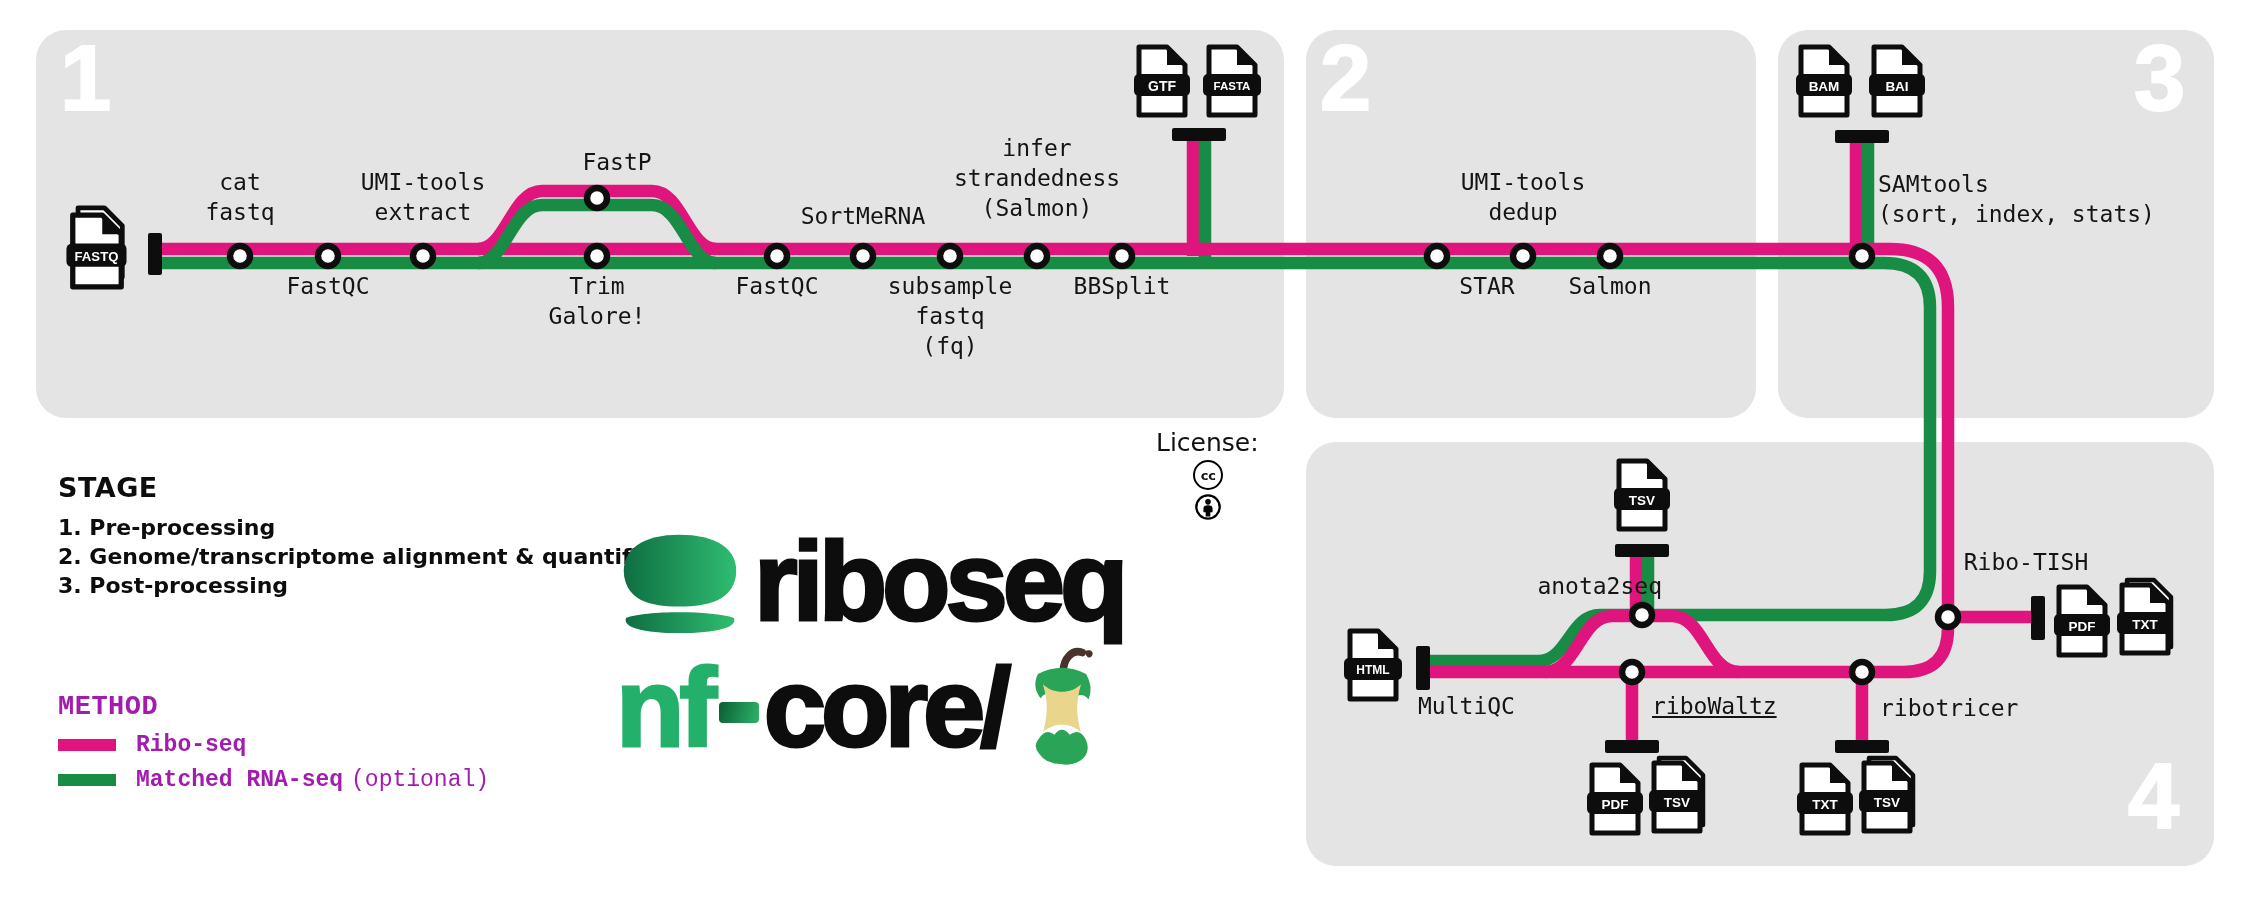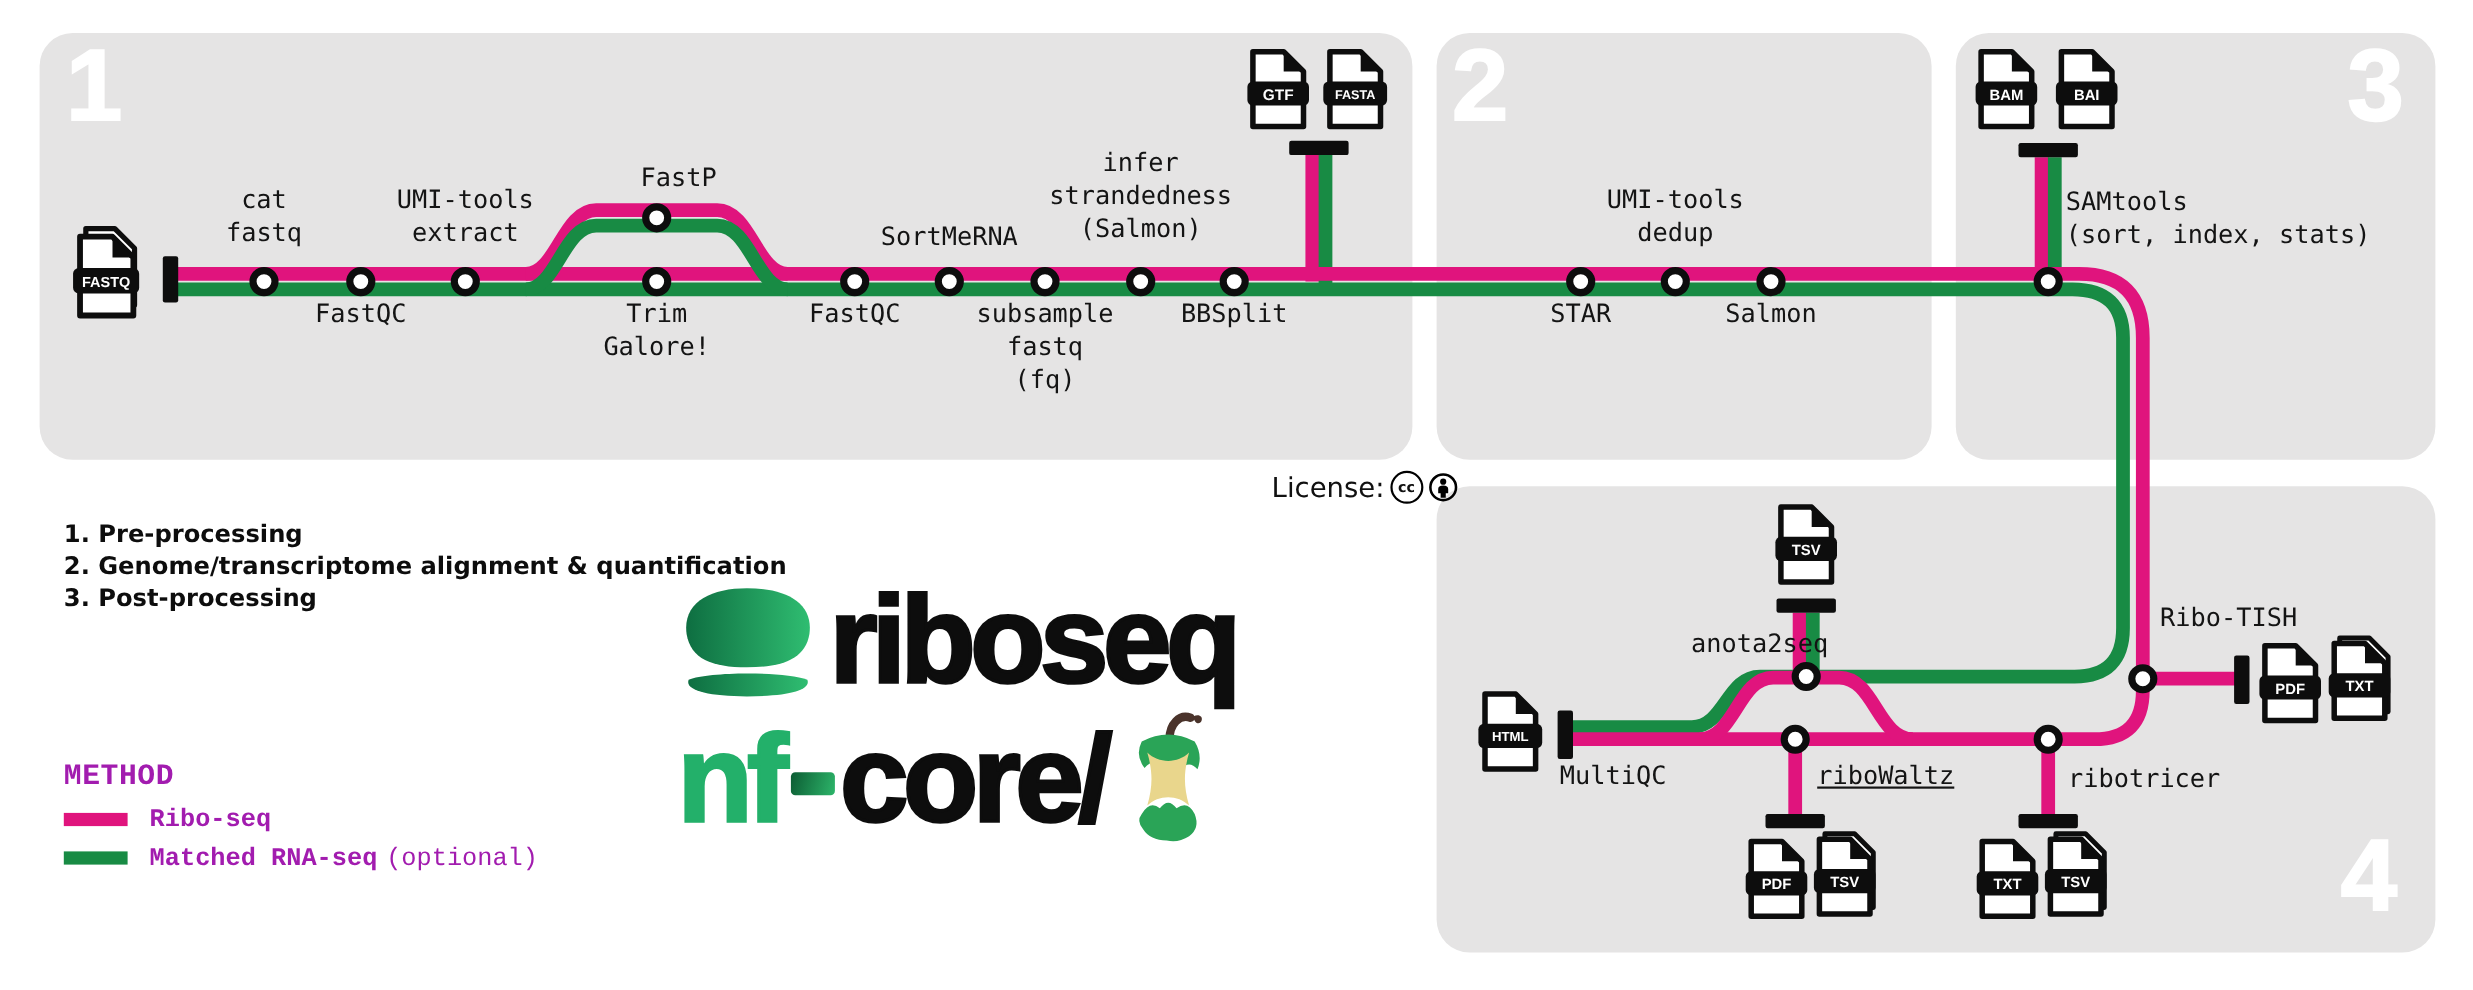--- a/index.html
+++ b/index.html
@@ -20,21 +20,21 @@
   .stage{position:absolute;left:58px;top:472px;font-family:"DejaVu Sans",sans-serif;color:#0d0d0d;}
   .stage h2,.method h2{margin:0 0 10px 0;font-size:27px;font-weight:bold;letter-spacing:.5px;}
   .stage-item{font-size:22px;font-weight:bold;line-height:29px;}
   .method{position:absolute;left:58px;top:692px;font-family:Liberation Mono, monospace;color:#a21caf;}
   .m-row{display:flex;align-items:center;margin-top:9px;}
   .swatch{display:inline-block;width:58px;height:12px;margin-right:20px;}
   .m-label{font-size:23px;font-weight:bold;}
   .m-suffix{font-size:23px;font-weight:normal;margin-left:8px;}
   
   .license{position:absolute;left:1156px;top:428px;display:flex;align-items:center;gap:3px;
-           font-family:"DejaVu Sans",sans-serif;font-size:25px;color:#111;}
+           font-family:"DejaVu Sans",sans-serif;font-size:25px;color:#111;flex-direction:column;}
   .lic-circle{display:inline-flex;align-items:center;justify-content:center;width:26px;height:26px;
               border:2.5px solid #000;border-radius:50%;font-size:13px;font-weight:bold;margin-left:2px;}
   .lic-svg{width:28px;height:28px;margin-left:1px;}
   
   .logo{position:absolute;left:616px;top:518px;font-family:"Liberation Sans",sans-serif;}
   .logo-line{display:flex;align-items:center;}
   .logo-txt{font-size:112px;font-weight:bold;letter-spacing:-5px;line-height:1.1;
             -webkit-text-stroke:3px currentColor;color:#0d0d0d;}
   .logo-green{color:#23b06a;}
   .logo-dash{width:40px;height:21px;border-radius:4px;margin:10px 5px 0 7px;
@@ -120,21 +120,21 @@
 Galore!</div>
   <div class="st-label" style="left:777px;top:272px;">FastQC</div>
   <div class="st-label" style="left:863px;top:202px;">SortMeRNA</div>
   <div class="st-label" style="left:950px;top:272px;">subsample
 fastq
 (fq)</div>
   <div class="st-label" style="left:1037px;top:134px;">infer
 strandedness
 (Salmon)</div>
   <div class="st-label" style="left:1122px;top:272px;">BBSplit</div>
-  <div class="st-label" style="left:1437px;top:272px;text-align:center;">STAR</div>
+  <div class="st-label" style="left:1487px;top:272px;text-align:center;">STAR</div>
   <div class="st-label" style="left:1523px;top:168px;">UMI-tools
 dedup</div>
   <div class="st-label" style="left:1610px;top:272px;">Salmon</div>
   <div class="st-label al" style="left:1878px;top:170px;">SAMtools
 (sort, index, stats)</div>
   <div class="st-label ar" style="left:1618px;top:572px;margin-left:44px;">anota2seq</div>
   <div class="st-label al" style="left:1418px;top:692px;">MultiQC</div>
   <div class="st-label al" style="left:1652px;top:692px;text-decoration:underline;">riboWaltz</div>
   <div class="st-label al" style="left:1880px;top:694px;">ribotricer</div>
   <div class="st-label" style="left:2026px;top:548px;">Ribo-TISH</div>
@@ -261,20 +261,21 @@
         <span>cc</span>
       </span>
     <svg class="lic-svg" viewBox="0 0 24 24">
       <circle cx="12" cy="12" r="10" fill="none" stroke="#000" stroke-width="2"></circle>
       <circle cx="12" cy="7.6" r="2.4" fill="#000"></circle>
       <path d="M12 10.6 c-2.6 0 -3.9 1 -3.9 2.8 V16.6 h1.9 v3.6 h4 v-3.6 h1.9 v-3.2 c0 -1.8 -1.3 -2.8 -3.9 -2.8 z" fill="#000"></path>
     </svg>
   </div>
 
   <div class="stage">
+    <h2>STAGE</h2>
     <div class="stage-item">1. Pre-processing</div>
     <div class="stage-item">2. Genome/transcriptome alignment &amp; quantification</div>
     <div class="stage-item">3. Post-processing</div>
   </div>
 
   <div class="method">
     <h2>METHOD</h2>
     <div class="m-row">
       <span class="swatch" style="background:#e0147d;"></span>
       <span class="m-label">Ribo-seq</span>

